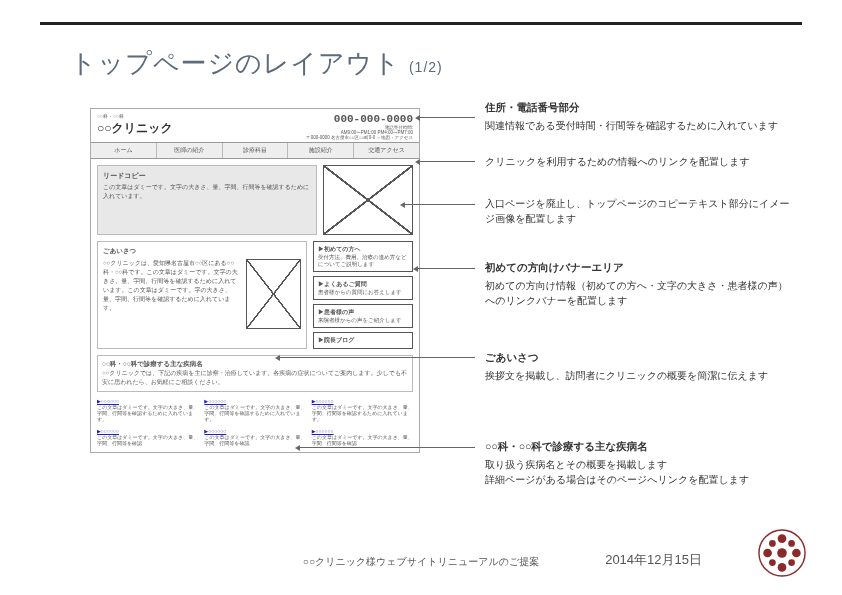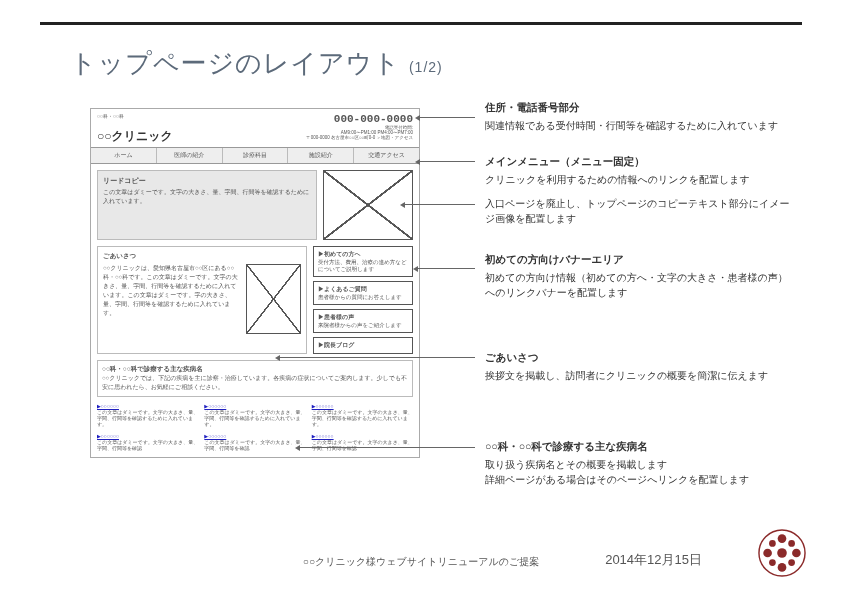--- a/index.html
+++ b/index.html
@@ -2,21 +2,21 @@
 <html><head>
 <meta charset="utf-8">
 <style>
   * { margin: 0; padding: 0; box-sizing: border-box; }
   body { width: 842px; height: 595px; font-family: "Hiragino Kaku Gothic Pro", Meiryo, sans-serif; background: #fff; color: #333; position: relative; }
   .hr-top { position: absolute; top: 22px; left: 40px; right: 40px; height: 3px; background: #222; }
   .title { position: absolute; top: 46px; left: 70px; font-size: 26px; color: #5c6a7a; font-weight: normal; letter-spacing: 1px; }
   .title .sub { font-size: 14px; color: #5c6a7a; }
   .mock { position: absolute; top: 108px; left: 90px; width: 330px; border: 1px solid #aaa; background: #fff; font-size: 6px; color: #555; }
   .mock-head { display: flex; justify-content: space-between; padding: 4px 6px 2px; }
-  .mock-logo { display: flex; flex-direction: column; gap:9px; }
+  .mock-logo { display: flex; flex-direction: column; gap:1px; }
   .mock-tag { font-size: 5px; }
   .mock-name { font-size: 12px; font-weight: bold; color: #333; }
   .mock-tel { text-align: right; }
   .mock-telnum { font-size: 11px; font-weight: bold; font-family: Liberation Mono, monospace; }
   .mock-nav { display: flex; background: #eee; border-top:1px solid #999; border-bottom:1px solid #999; }
   .mock-nav span { flex: 1; text-align: center; font-size: 6px; padding: 3px 0; border-right: 1px solid #bbb; }
   .mock-nav span:last-child { border-right: none; }
   .mock-body { padding: 6px; }
   .hero { display:flex; gap:6px; }
   .hero-text { flex:1; background:#e8e8e8; border:1px solid #bbb; padding:5px; }
@@ -114,27 +114,26 @@
     </div>
   </div>
 </div>
 
 <div id="annot-container">
     <div class="annot" style="top: 100px;">
       <h5>住所・電話番号部分</h5>
       <div style="white-space:pre-line">関連情報である受付時間・行間等を確認するために入れています</div>
     </div>
     <div class="annot" style="top: 154px;">
-      <h5>メインメニュー（メニュー固定）</h5>
       <div style="white-space:pre-line">クリニックを利用するための情報へのリンクを配置します</div>
     </div>
     <div class="annot" style="top: 196px;">
       <div style="white-space:pre-line">入口ページを廃止し、トップページのコピーテキスト部分にイメージ画像を配置します</div>
     </div>
-    <div class="annot" style="top: 252px;">
+    <div class="annot" style="top: 260px;">
       <h5>初めての方向けバナーエリア</h5>
       <div style="white-space:pre-line">初めての方向け情報（初めての方へ・文字の大きさ・患者様の声）へのリンクバナーを配置します</div>
     </div>
     <div class="annot" style="top: 350px;">
       <h5>ごあいさつ</h5>
       <div style="white-space:pre-line">挨拶文を掲載し、訪問者にクリニックの概要を簡潔に伝えます</div>
     </div>
     <div class="annot" style="top: 439px;">
       <h5>○○科・○○科で診療する主な疾病名</h5>
       <div style="white-space:pre-line">取り扱う疾病名とその概要を掲載します

